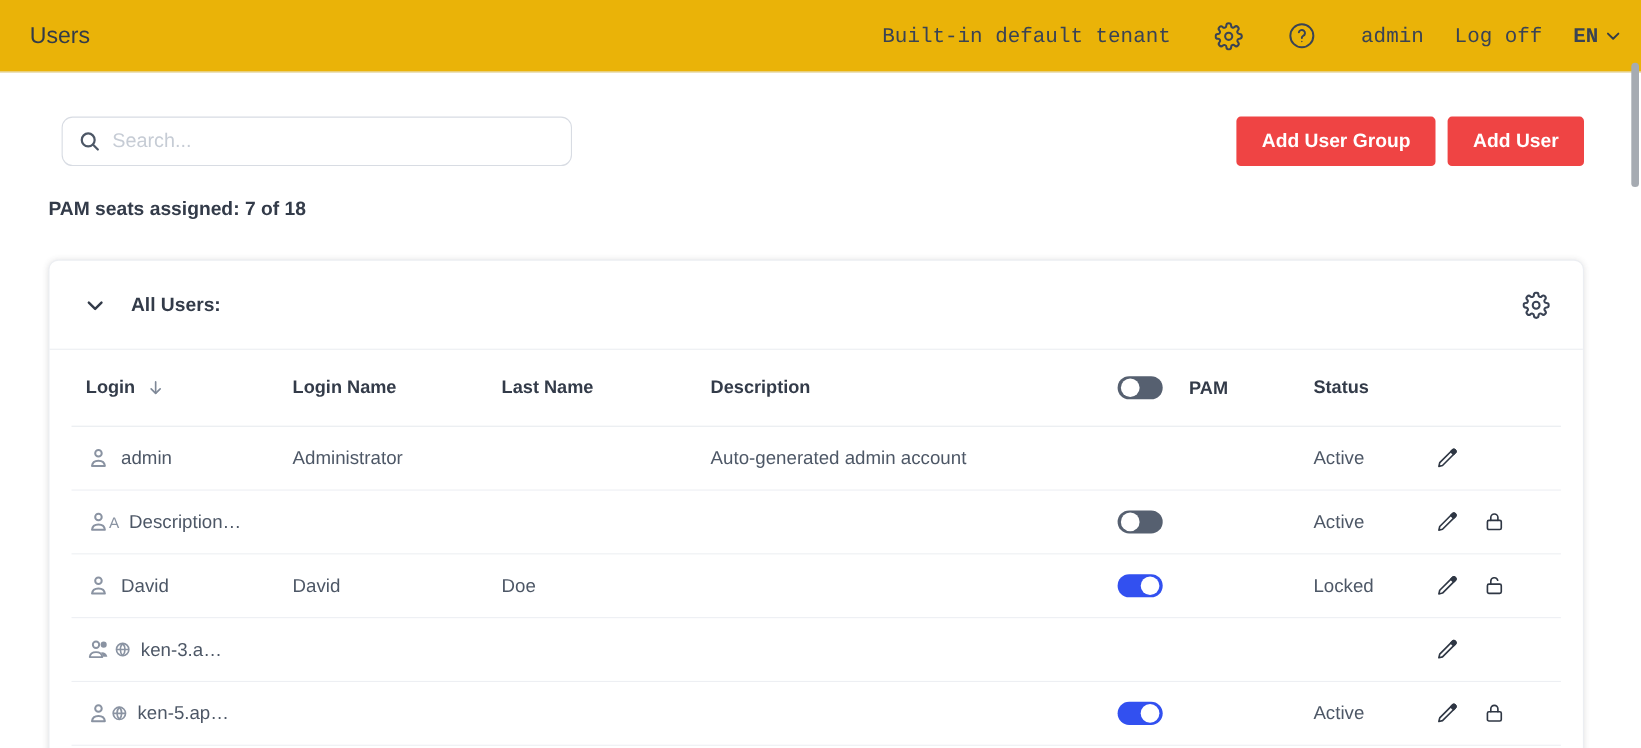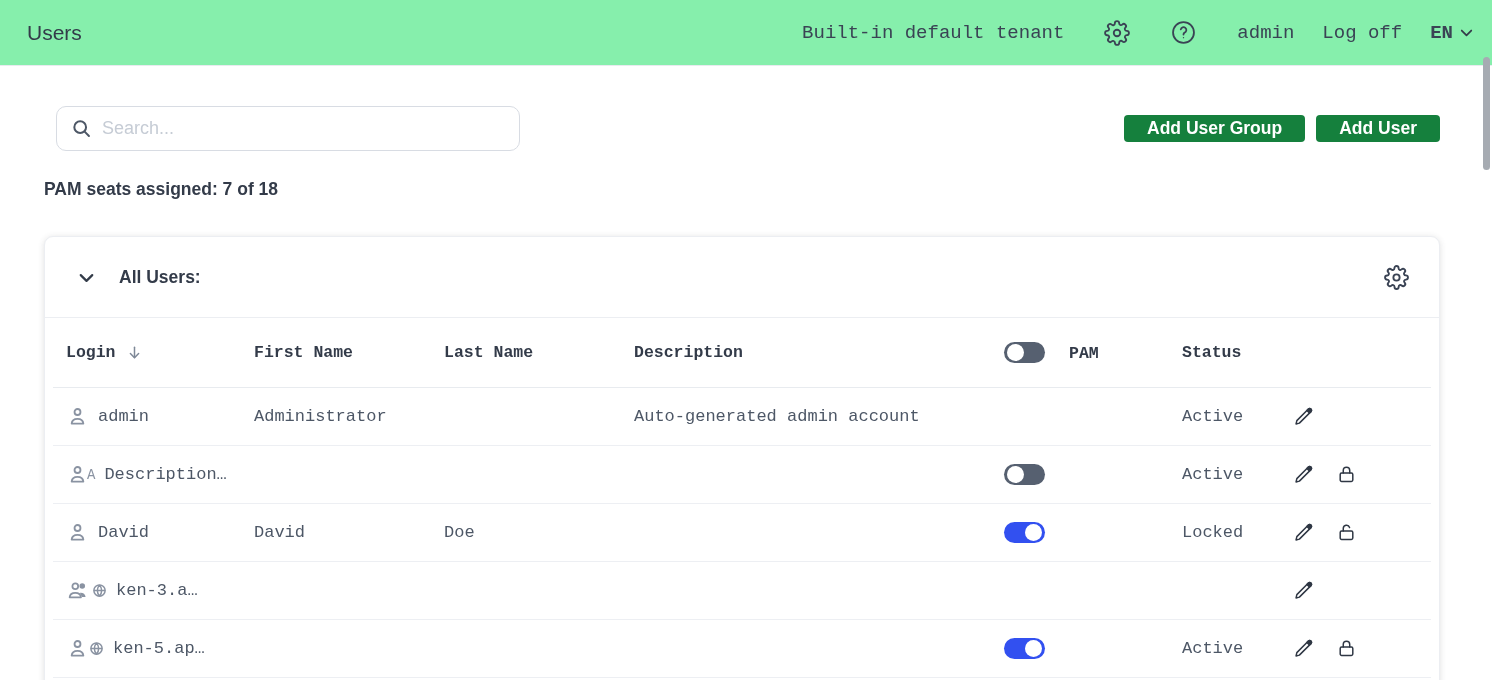--- a/index.html
+++ b/index.html
@@ -1,54 +1,54 @@
 <!DOCTYPE html>
 <html><head>
 <meta charset="utf-8">
 <style>
   * { margin:0; padding:0; box-sizing:border-box; }
   html,body { width:1492px; height:680px; overflow:hidden; background:#fff;
     font-family:"Liberation Sans", sans-serif; color:#3a4354; }
 
   
-  .topbar { height:66px; background:#86efac; border-bottom:1px solid #e8ebef;
+  .topbar { height:66px; background:#eab308; border-bottom:1px solid #e8ebef;
     display:flex; align-items:center; padding:0 16px 0 27px; }
   .topbar-title { font-size:21px; color:#333b49; }
   .topbar-right { margin-left:auto; display:flex; align-items:center; font-size:19px; color:#3a4354;font-family:Liberation Mono, monospace; }
   .tenant { margin-right:40px; }
   .icon-btn { background:none; border:none; cursor:pointer; display:flex; align-items:center; padding:0; }
   .topbar-right .icon-btn { margin-right:40px; }
   .tb-link { margin-right:28px; cursor:pointer; }
   .lang { font-weight:bold; display:flex; align-items:center; gap:4px; cursor:pointer; }
 
   
   .toolbar { display:flex; align-items:center; margin:40px 52px 0 44px;padding-left:12px; }
   .searchbox { width:464px; height:45px; border:1px solid #d8dce3; border-radius:10px;
     display:flex; align-items:center; padding:0 14px; background:#fff; }
   .searchbox input { border:none; outline:none; flex:1; font-size:18px; margin-left:10px;
     font-family:inherit; color:#3a4354; background:transparent; }
   .searchbox input::placeholder { color:#c6ccd5; }
-  .btn { background:#15803d; color:#fff; border:none; border-radius:4px; height:27px;
+  .btn { background:#ef4444; color:#fff; border:none; border-radius:4px; height:45px;
     padding:0 23px; font-size:17.5px; font-weight:bold; cursor:pointer; font-family:inherit; }
   .btn + .btn { margin-left:11px; }
   .toolbar .spacer { flex:1; }
 
   .seats { margin:28px 44px 0 44px; font-size:17.5px; font-weight:bold; color:#333b49; }
 
   
   .card { margin:36px 52px 0 44px; background:#fff; border-radius:9px;
     border:1px solid #eceef2; box-shadow:0 1px 6px rgba(60,64,67,.16); min-height:500px; }
   .card-header { height:81px; display:flex; align-items:center; padding:0 30px;
     border-bottom:1px solid #eceef2; }
   .card-header .chev { display:flex; align-items:center; cursor:pointer; margin-right:21px; }
   .card-title { font-size:17.5px; font-weight:bold; color:#333b49; }
   .card-header .spacer { flex:1; }
 
   
-  .tbl { padding:0 8px;font-family:Liberation Mono, monospace; }
+  .tbl { padding:0 20px; }
   .trow { display:grid; grid-template-columns:201px 190px 190px 370px 178px 111px auto;
     align-items:center; height:58px; border-bottom:1px solid #edeff3; font-size:17px; color:#4d5766; }
   .trow.head { height:70px; border-bottom:1px solid #e8ebef; font-size:16.5px; font-weight:bold; color:#333b49; }
   .cell-login { display:flex; align-items:center; padding-left:13px; gap:9px; overflow:hidden; white-space:nowrap; }
   .head .cell-login { gap:10px; }
   .sorticon { display:flex; align-items:center; cursor:pointer; }
   .cell-pam { display:flex; align-items:flex-end; gap:24px; }
   .cell-actions { display:flex; align-items:center; gap:22px; }
   .rowicon { display:flex; align-items:center; color:#8a93a2; }
   .rowicon .ltr { font-size:14px; color:#8a93a2; margin-left:-2px; }
@@ -146,21 +146,21 @@
     <div class="trow head">
       <div class="cell-login">
         <span>Login</span>
         <span class="sorticon">
           <svg width="17" height="17" viewBox="0 0 24 24" fill="none" stroke="#7e8897" stroke-width="2.1" stroke-linecap="round" stroke-linejoin="round">
               <path d="M12 4.5v14.5"></path>
               <path d="M6.2 13.5l5.8 5.8 5.8-5.8"></path>
             </svg>
         </span>
       </div>
-      <div>First Name</div>
+      <div>Login Name</div>
       <div>Last Name</div>
       <div>Description</div>
       <div class="cell-pam">
         <div class="toggle off">
             <div class="knob"></div>
           </div>
         <span>PAM</span>
       </div>
       <div>Status</div>
       <div></div>

